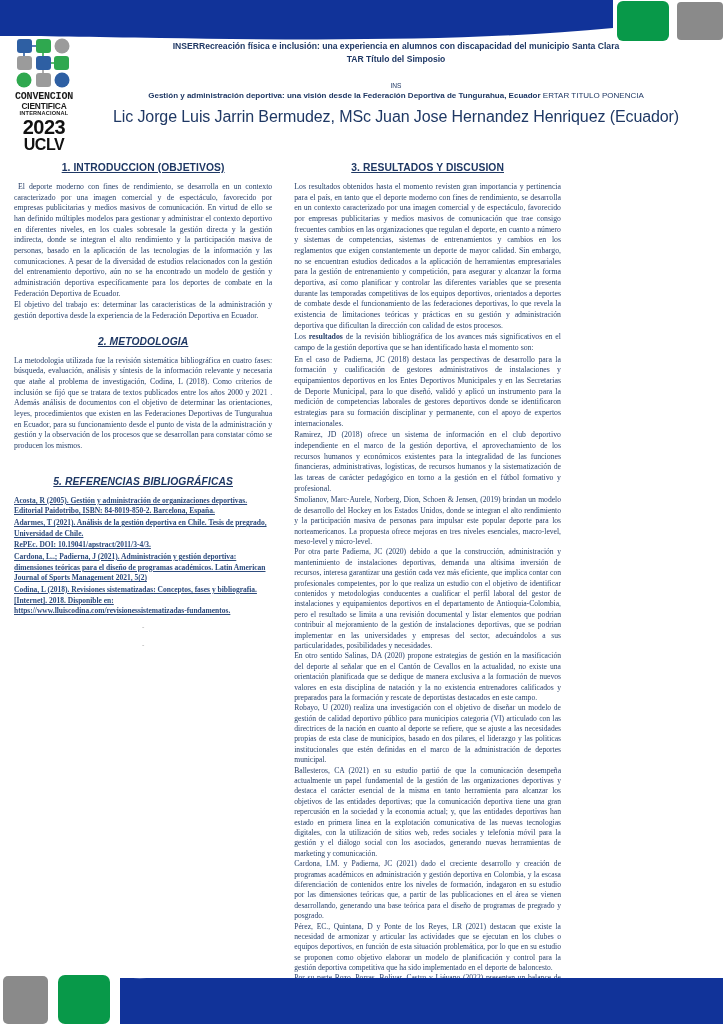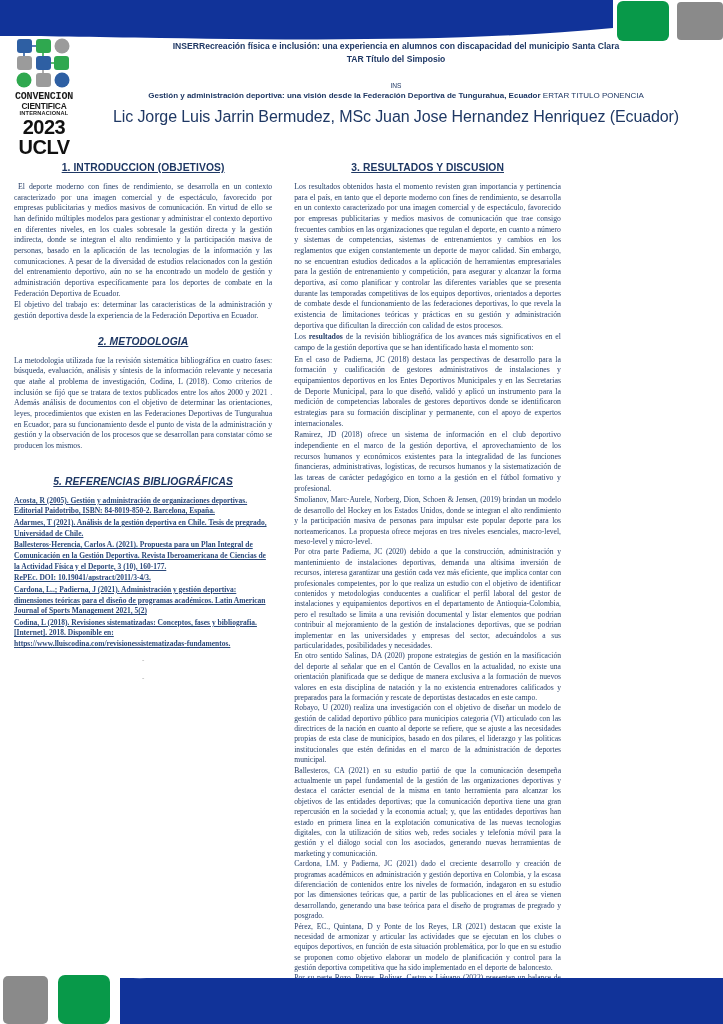--- a/index.html
+++ b/index.html
@@ -61,21 +61,21 @@
     font-weight: bold;
     font-size: 20px;
     color: #111;
     line-height: 1.0;
     margin-top: 1px;
     letter-spacing: -0.5px;
   }
   .logo-uclv {
     font-family: "Liberation Sans", sans-serif;
     font-weight: bold;
-    font-size: 20px;
+    font-size: 16px;
     color: #111;
     line-height: 1.0;
     letter-spacing: -0.5px;
   }
 
   
   .title-block {
     position: absolute;
     left: 86px;
     top: 40px;
@@ -254,21 +254,20 @@
       <div class="section-head">1. INTRODUCCION (OBJETIVOS)</div>
       <p class="body-text indent-first">El deporte moderno con fines de rendimiento, se desarrolla en un contexto caracterizado por una imagen comercial y de espectáculo, favorecido por empresas publicitarias y medios masivos de comunicación. En virtud de ello se han definido múltiples modelos para gestionar y administrar el contexto deportivo en diferentes niveles, en los cuales sobresale la gestión directa y la gestión indirecta, donde se integran el alto rendimiento y la participación masiva de personas, basado en la aplicación de las tecnologias de la información y las comunicaciones. A pesar de la diversidad de estudios relacionados con la gestión del entrenamiento deportivo, aún no se ha encontrado un modelo de gestión y administración deportiva específicamente para los deportes de combate en la Federación Deportiva de Ecuador.</p>
       <p class="body-text">El objetivo del trabajo  es:  determinar las caracteristicas de la administración y gestión deportiva desde la experiencia de la Federación Deportiva en Ecuador.</p>
 
       <div class="section-head sp-top">2. METODOLOGIA</div>
       <p class="body-text">La metodologia utilizada fue la revisión sistemática bibliográfica en cuatro fases:  búsqueda, evaluación, análisis y síntesis de la información relevante y necesaria que atañe al problema de investigación,   Codina, L (2018). Como criterios de inclusión se fijó que se tratara de textos publicados entre los años 2000 y  2021 . Además análisis de documentos con el objetivo de determinar las orientaciones, leyes, procedimientos que existen en las Federaciones Deportivas de Tungurahua en Ecuador, para su funcionamiento desde el punto de vista de la administración y gestión y la observación de los procesos que se desarrollan para constatar cómo  se producen los mismos.</p>
 
       <div class="section-head sp-top" style="margin-top:24px;">5. REFERENCIAS BIBLIOGRÁFICAS</div>
       <p class="ref-item">Acosta, R (2005). Gestión y administración de organizaciones deportivas. Editorial Paidotribo, ISBN: 84-8019-850-2. Barcelona, España.</p>
       <p class="ref-item">Adarmes, T (2021). Análisis de la gestión deportiva en Chile. Tesis de pregrado, Universidad de Chile.</p>
-      <p class="ref-item">Ballesteros-Herencia, Carlos A. (2021). Propuesta para un Plan Integral de Comunicación en la Gestión Deportiva. Revista Iberoamericana de Ciencias de la Actividad Física y el Deporte, 3 (10), 160-177.</p>
       <p class="ref-item">RePEc. DOI: 10.19041/apstract/2011/3-4/3.</p>
       <p class="ref-item">Cardona, L..; Padierna, J (2021). Administración y gestión deportiva: dimensiones teóricas para el diseño de programas académicos. Latin American Journal of Sports Management 2021, 5(2)</p>
       <p class="ref-item">Codina, L (2018). Revisiones sistematizadas: Conceptos, fases y bibliografia. [Internet]. 2018. Disponible en: https://www.lluiscodina.com/revisionessistematizadas-fundamentos.</p>
 
       <div class="dash-marks">-</div>
       <div class="dash-marks">-</div>
     </div>
 
     <div class="col col-right">
 

